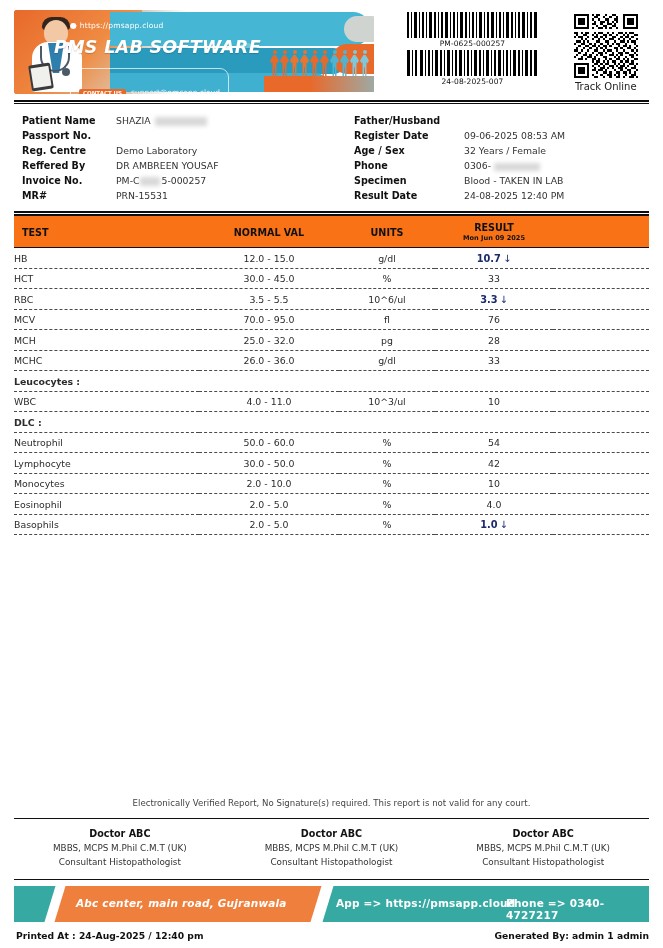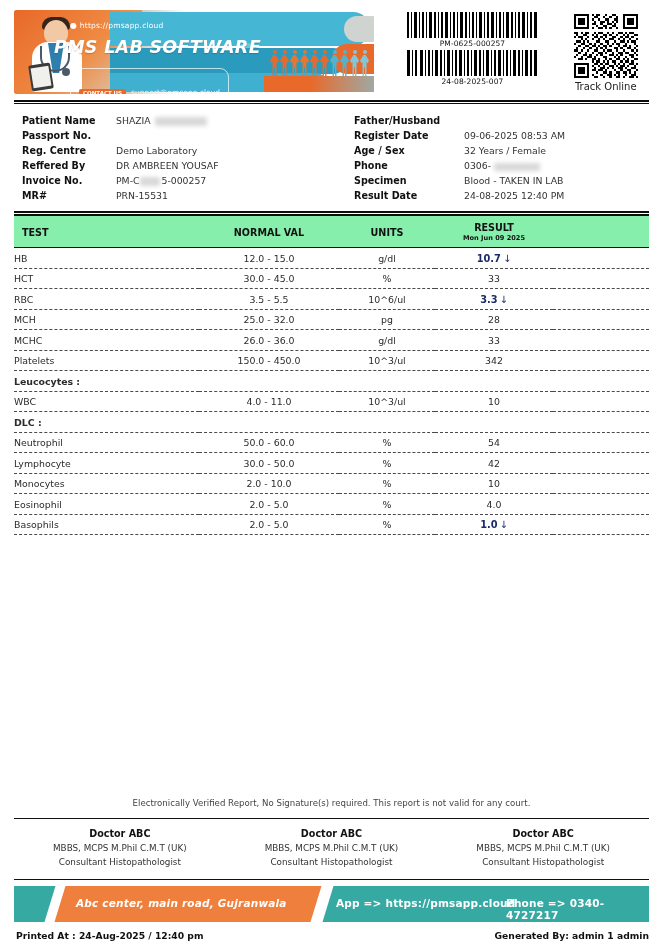--- a/index.html
+++ b/index.html
@@ -185,21 +185,21 @@
 
   
   .report-title {
     font-size: 13.5px; font-weight: bold; color: #111;
     padding: 11px 0 8px 2px; letter-spacing: .2px;
   }
 
   
   table.results { width: 100%; border-collapse: collapse; }
   table.results thead th {
-    background: #86efac; color: #111;
+    background: #f97316; color: #111;
     font-size: 9.6px; font-weight: bold;
     padding: 6px 0 5px 0;
     border-top: 1.6px solid #111; border-bottom: 1.6px solid #111;
   }
   th.c-test  { text-align: left; padding-left: 8px !important; width: 185px; }
   th.c-norm  { text-align: center; width: 140px; }
   th.c-unit  { text-align: center; width: 96px; }
   th.c-res   { text-align: center; width: 118px; }
   th.c-pad   { width: auto; }
   .res-sub { font-size: 6.6px; font-weight: bold; display: block; margin-top: 1px; }
@@ -757,38 +757,38 @@
           <td></td>
         </tr>
         <tr>
           <td class="c-test">RBC</td>
           <td class="c-norm">3.5 - 5.5</td>
           <td class="c-unit">10^6/ul</td>
           <td class="c-res"><span class="abn">3.3</span><span class="arrow">↓</span></td>
           <td></td>
         </tr>
         <tr>
+          <td class="c-test">MCV</td>
+          <td class="c-norm">70.0 - 95.0</td>
+          <td class="c-unit">fl</td>
+          <td class="c-res"><span>76</span></td>
+          <td></td>
+        </tr>
+        <tr>
           <td class="c-test">MCH</td>
           <td class="c-norm">25.0 - 32.0</td>
           <td class="c-unit">pg</td>
           <td class="c-res"><span>28</span></td>
           <td></td>
         </tr>
         <tr>
           <td class="c-test">MCHC</td>
           <td class="c-norm">26.0 - 36.0</td>
           <td class="c-unit">g/dl</td>
           <td class="c-res"><span>33</span></td>
-          <td></td>
-        </tr>
-        <tr>
-          <td class="c-test">Platelets</td>
-          <td class="c-norm">150.0 - 450.0</td>
-          <td class="c-unit">10^3/ul</td>
-          <td class="c-res"><span>342</span></td>
           <td></td>
         </tr>
         <tr class="section">
           <td colspan="5">Leucocytes :</td>
         </tr>
         <tr>
           <td class="c-test">WBC</td>
           <td class="c-norm">4.0 - 11.0</td>
           <td class="c-unit">10^3/ul</td>
           <td class="c-res"><span>10</span></td>

